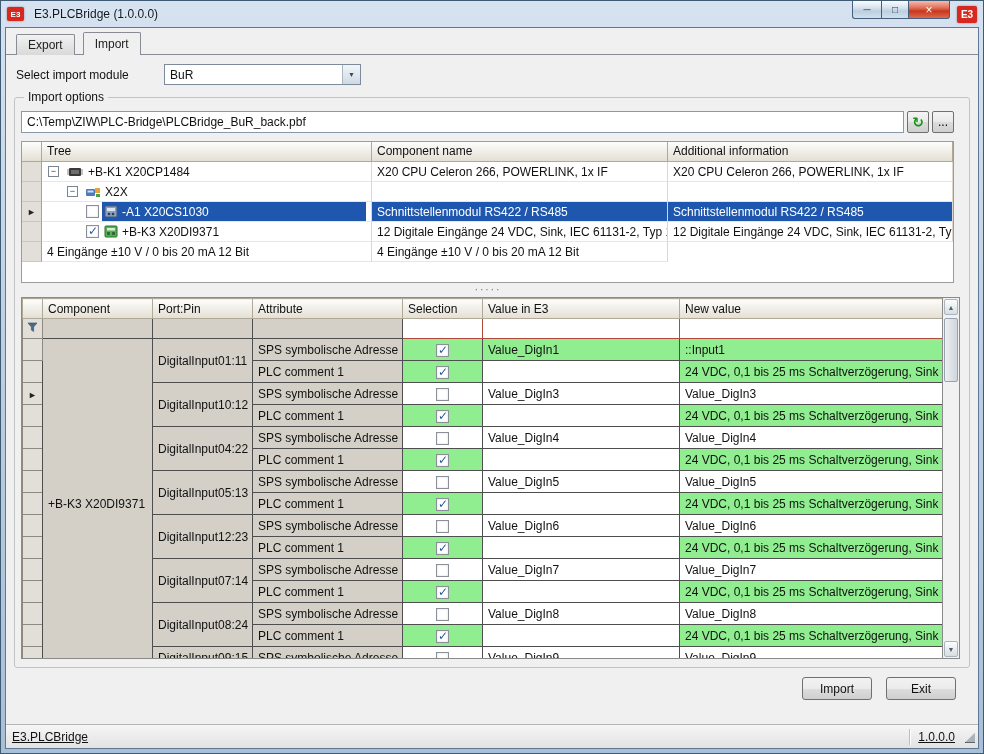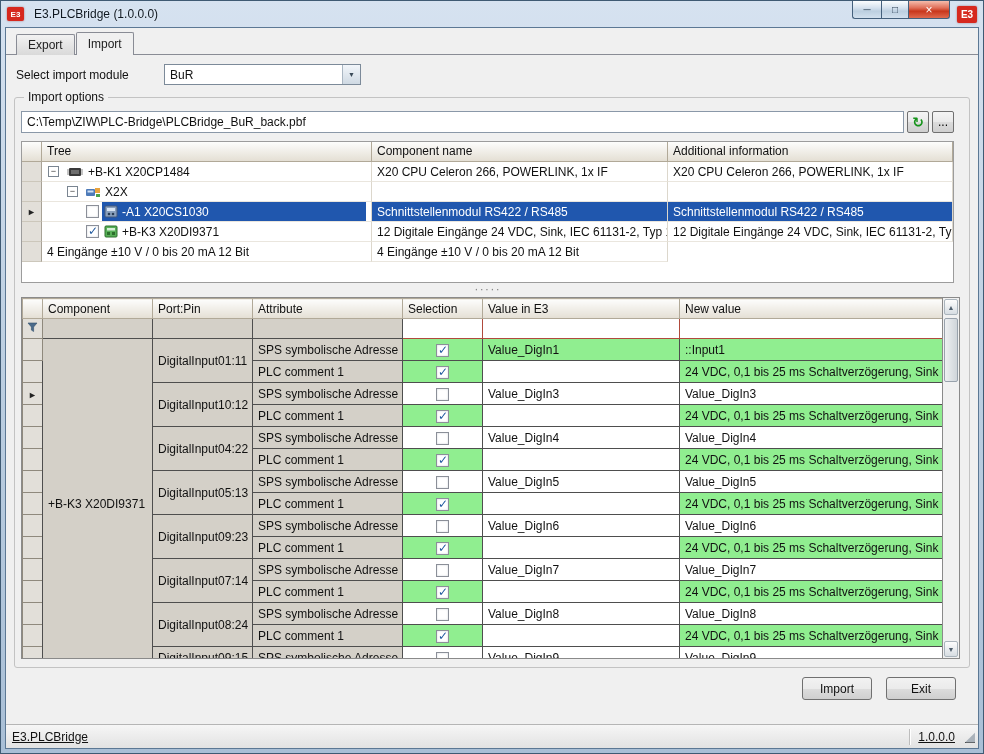--- a/index.html
+++ b/index.html
@@ -26,21 +26,21 @@
   .cap.close { width: 42px; color: #fff; font-size: 12px; border-radius: 0 0 3px 0;
     background: linear-gradient(#f5bcac,#e0705a 40%,#c8371c 60%,#e06a4e); }
   .corner-logo { margin-left: 7px; }
 
   
   .client { flex: 1; display: flex; flex-direction: column; background: #f0f0f0;
     border: 1px solid #5c7894; overflow: hidden; }
 
   .tabs { display: flex; padding: 6px 0 0 10px; position: relative; z-index: 2; }
   .tab { padding: 3px 11px 3px 11px; font-size: 12px; border: 1px solid #898c95; border-bottom: none;
-    background: linear-gradient(#f2f2f2,#d9d9d9); border-radius: 2px 2px 0 0; margin-right: 1px;
+    background: linear-gradient(#f2f2f2,#d9d9d9); border-radius: 2px 2px 0 0; margin-right: 8px;
     position: relative; cursor: default; color: #222; }
   .tab.active { background: #f0f0f0; padding-top: 4px; margin-top: -2px; }
   .tab.active::after { content: ""; position: absolute; left: 0; right: 0; bottom: -1px; height: 1px; background: #f0f0f0; }
   .page { border-top: 1px solid #898c95; margin-top: -1px; z-index: 1; display: flex; flex-direction: column; }
 
   .modrow { display: flex; align-items: center; padding: 9px 0 2px 10px; }
   .modrow label { width: 148px; font-size: 12px; color: #111; }
   .combo { width: 197px; height: 21px; border: 1px solid #7c8a99; background: #fff; display: flex;
     align-items: center; cursor: default; }
   .combo-text { flex: 1; font-size: 12px; padding: 0 5px; color: #111; }
@@ -371,21 +371,21 @@
                   </tr>
                   <tr>
                     <td class="rhd"></td>
                     <td class="gray">PLC comment 1</td>
                     <td class="selcell g"><span class="cb on"></span></td>
                     <td class=""></td>
                     <td class="g">24 VDC, 0,1 bis 25 ms Schaltverzögerung, Sink</td>
                   </tr>
                   <tr>
                     <td class="rhd"></td>
-                    <td class="gray" rowspan="2">DigitalInput09:23</td>
+                    <td class="gray" rowspan="2">DigitalInput12:23</td>
                     <td class="gray">SPS symbolische Adresse</td>
                     <td class="selcell"><span class="cb"></span></td>
                     <td class="">Value_DigIn6</td>
                     <td class="">Value_DigIn6</td>
                   </tr>
                   <tr>
                     <td class="rhd"></td>
                     <td class="gray">PLC comment 1</td>
                     <td class="selcell g"><span class="cb on"></span></td>
                     <td class=""></td>

